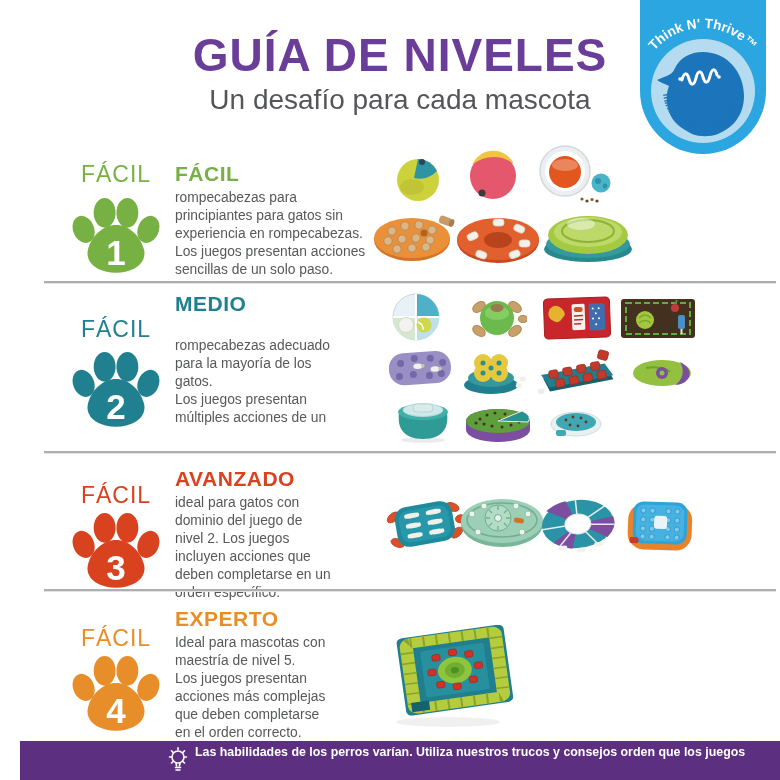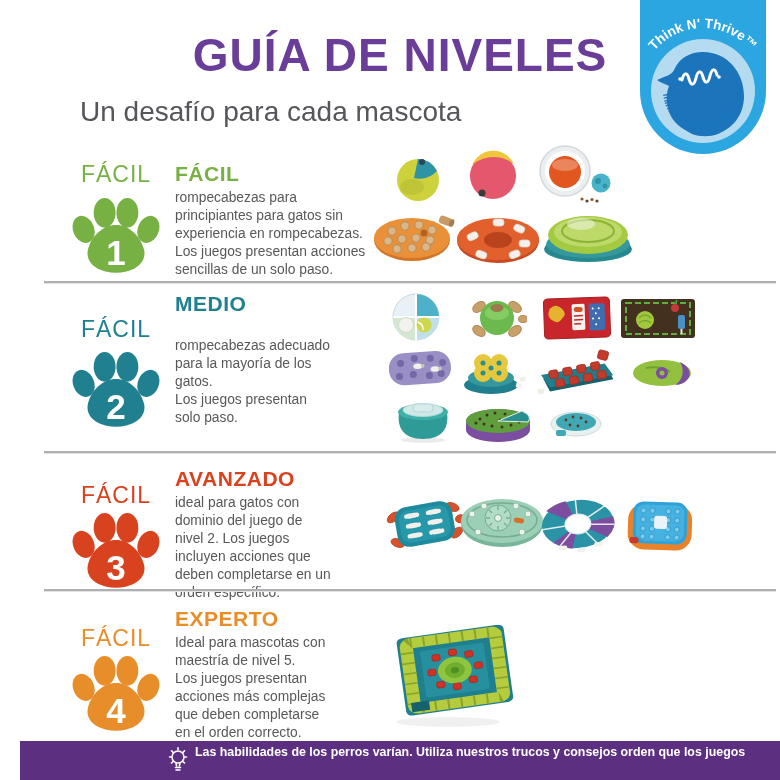--- a/index.html
+++ b/index.html
@@ -1,21 +1,21 @@
 <!DOCTYPE html>
 <html><head>
 <meta charset="utf-8">
 <style>
   html,body{margin:0;padding:0;background:#fff;}
   .page{position:relative;width:780px;height:780px;background:#ffffff;overflow:hidden;
         font-family:"Liberation Sans",sans-serif;margin-left:20px;}
   
   .title{position:absolute;left:60px;top:28px;width:640px;text-align:center;
          font-size:46px;font-weight:bold;letter-spacing:1px;color:#6a3d98;}
-  .subtitle{position:absolute;left:60px;top:96px;width:640px;
+  .subtitle{position:absolute;left:60px;top:84px;width:640px;text-align:center;
          font-size:28px;color:#55565a;}
   .logo{position:absolute;left:620px;top:0;width:126px;height:156px;}
   
   .side-label{position:absolute;width:110px;text-align:center;font-size:23px;
          letter-spacing:1px;white-space:nowrap;}
   .paw{position:absolute;width:88px;height:84px;}
   .heading{position:absolute;left:155px;font-size:21px;font-weight:bold;letter-spacing:.5px;}
   .desc{position:absolute;left:155px;font-size:13.8px;line-height:18px;color:#57585a;}
   .desc div{white-space:nowrap;}
   .divider{position:absolute;left:24px;width:732px;height:2px;background:#aeafb2;
@@ -158,21 +158,21 @@
       <path d="M50,40 C36,40 22,52 18,68 C15,80 24,90 38,93 C46,95 54,95 62,93 C76,90 85,80 82,68 C78,52 64,40 50,40 Z"></path>
     </g>
     <text x="50" y="86" text-anchor="middle" font-size="40" font-weight="bold" fill="#ffffff" font-family="Liberation Sans, sans-serif">2</text>
   </svg>
   <div class="heading" style="top: 292px; color: rgb(32, 128, 143);">MEDIO</div>
   <div class="desc" style="top:337px;">
     <div>rompecabezas adecuado</div>
     <div>para la mayoría de los</div>
     <div>gatos.</div>
     <div>Los juegos presentan</div>
-    <div>solo paso.</div>
+    <div>múltiples acciones de un</div>
   </div>
 
   <svg class="product" style="left:371px;top:292px;" width="50" height="50">
     <circle cx="25" cy="25" r="23" fill="#e8f2f6" stroke="#c2d8e0"></circle>
     <path d="M25,2 A23,23 0 0 1 48,25 L25,25 Z" fill="#4fb0c9"></path>
     <path d="M48,25 A23,23 0 0 1 25,48 L25,25 Z" fill="#bfe0ea"></path>
     <path d="M25,48 A23,23 0 0 1 2,25 L25,25 Z" fill="#d4e8d0"></path>
     <path d="M25,2 V48 M2,25 H48" stroke="#ffffff" stroke-width="2" fill="none"></path>
     <circle cx="15" cy="33" r="7.5" fill="#f2f2ee" stroke="#d8d8d0"></circle>
     <circle cx="33" cy="33" r="7.5" fill="#cdd84a"></circle>

